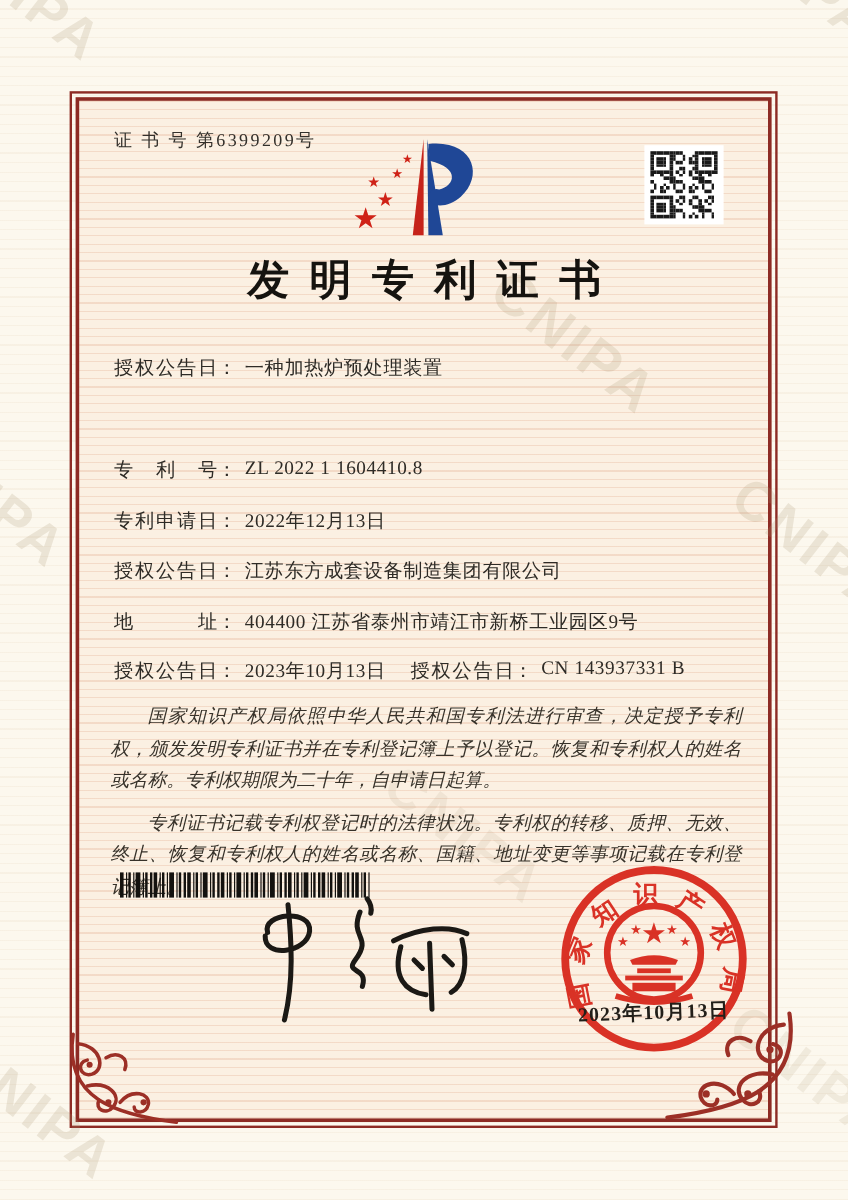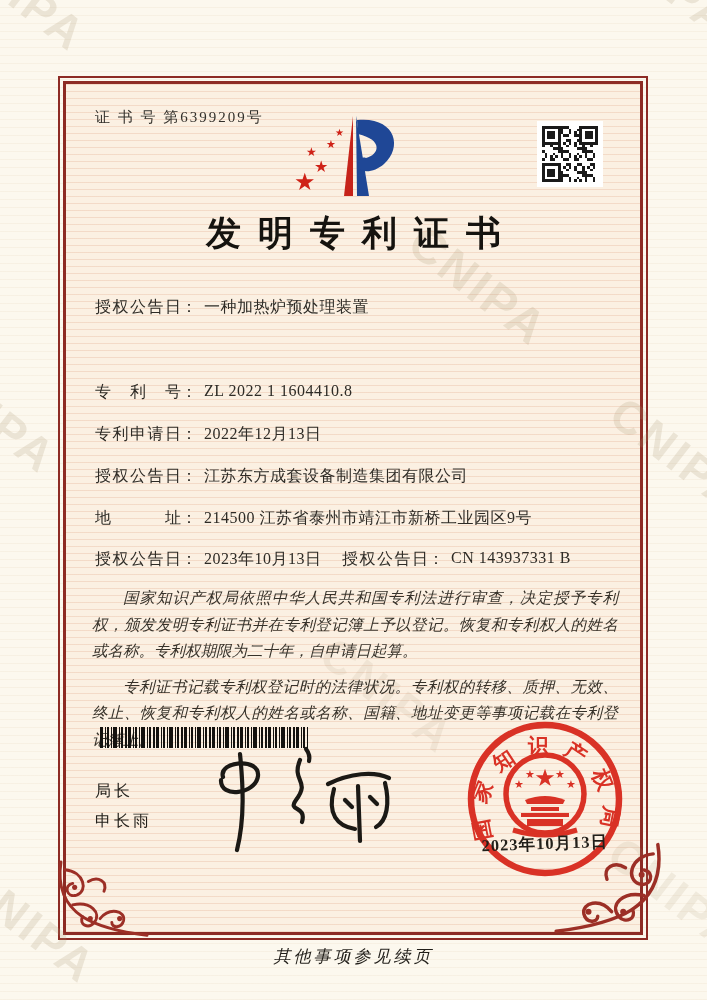--- a/index.html
+++ b/index.html
@@ -536,21 +536,21 @@
     <div class="abs row" style="top:382px;">
       <span class="flabel">专利号</span><span class="fcolon">：</span><span class="fvalue">ZL 2022 1 1604410.8</span>
     </div>
     <div class="abs row" style="top:424px;">
       <span class="flabel">专利申请日</span><span class="fcolon">：</span><span class="fvalue">2022年12月13日</span>
     </div>
     <div class="abs row" style="top:466px;">
       <span class="flabel">授权公告日</span><span class="fcolon">：</span><span class="fvalue">江苏东方成套设备制造集团有限公司</span>
     </div>
     <div class="abs row" style="top:508px;">
-      <span class="flabel">地址</span><span class="fcolon">：</span><span class="fvalue">214500 江苏省泰州市靖江市新桥工业园区9号</span>
+      <span class="flabel">地址</span><span class="fcolon">：</span><span class="fvalue">404400 江苏省泰州市靖江市新桥工业园区9号</span>
     </div>
     <div class="abs row" style="top:549px;">
       <span class="flabel">授权公告日</span><span class="fcolon">：</span><span class="fvalue">2023年10月13日</span>
       <span class="grant">
         <span class="flabel">授权公告日</span><span class="fcolon">：</span><span class="fvalue">CN 143937331 B</span>
       </span>
     </div>
 
     <div class="abs paras">
       <p>国家知识产权局依照中华人民共和国专利法进行审查，决定授予专利权，颁发发明专利证书并在专利登记簿上予以登记。恢复和专利权人的姓名或名称。专利权期限为二十年，自申请日起算。</p>
@@ -673,24 +673,20 @@
         <span class="bar" style="width: 3px;"></span>
         <span class="gap" style="width: 2px;"></span>
         <span class="bar" style="width: 1px;"></span>
         <span class="gap" style="width: 1px;"></span>
         <span class="bar" style="width: 2px;"></span>
         <span class="gap" style="width: 2px;"></span>
         <span class="bar" style="width: 1px;"></span>
         <span class="gap" style="width: 1px;"></span>
       </div>
 
-    <div class="abs signer">
-      <div>局长</div>
-      <div>申长雨</div>
-    </div>
 
     <div class="abs sig-wrap">
       <svg width="212" height="115" viewBox="0 0 212 115">
         <g fill="none" stroke="#1b1915" stroke-width="4.2" stroke-linecap="round" stroke-linejoin="round">
           <path d="M35,35 C30,19 72,15 70,34 C68,52 32,57 33,38"></path>
           <path d="M52,12 C55,42 57,76 49,108"></path>
           <path d="M112,18 C103,40 123,38 108,58 C99,70 119,63 114,80"></path>
           <path d="M118,7 C121,11 122,15 121,19"></path>
           <path d="M140,42 C162,31 186,29 201,36"></path>
           <path d="M146,47 C139,72 149,84 167,87"></path>
@@ -752,16 +748,15 @@
           <path d="M34,24 C44,18 54,24 50,34"></path>
         </g>
         <g fill="#9c2f26">
           <circle cx="20" cy="30" r="2.6"></circle>
             <circle cx="36" cy="62" r="2.6"></circle>
             <circle cx="66" cy="62" r="2.6"></circle>
         </g>
       </svg>
     </div>
 
-    <div class="abs contnote">其他事项参见续页</div>
 
   </div>
 </div>
 
 </body></html>

